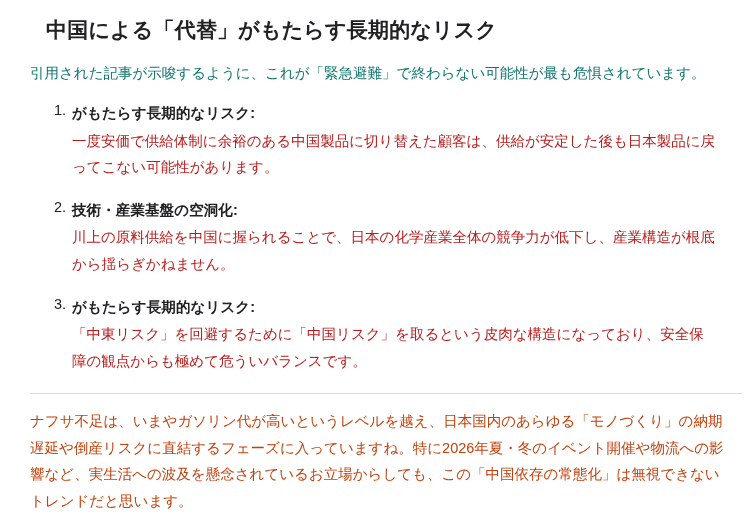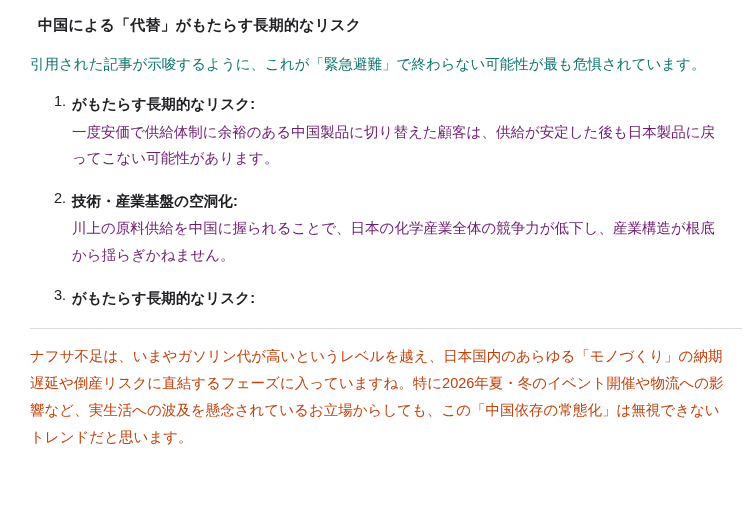--- a/index.html
+++ b/index.html
@@ -15,25 +15,25 @@
     overflow: hidden;
   }
   .page {
     box-sizing: border-box;
     width: 750px;
     height: 526px;
     padding: 14px 22px 0 30px;
     position: relative;
   }
   .heading {
-    font-size: 15px;
+    font-size: 21px;
     font-weight: bold;
     color: #202124;
     line-height: 1.5;
-    margin: 0 0 14px 8px;
+    margin: 0 0 14px 16px;
     letter-spacing: 0.2px;
   }
   .intro {
     font-size: 14.5px;
     line-height: 1.85;
     color: #0f766e;
     margin: 0 0 16px 0;
     max-width: 700px;
   }
   ol.risk-list {
@@ -62,21 +62,21 @@
     font-weight: bold;
     color: #202124;
     line-height: 1.6;
     display: block;
     margin-bottom: 2px;
     letter-spacing: 0.1px;
   }
   .item-body {
     font-size: 14.5px;
     line-height: 1.85;
-    color: #701a75;
+    color: #b91c1c;
     display: block;
     max-width: 645px;
   }
   .divider {
     border: 0;
     border-top: 1px solid #dadce0;
     margin: 4px 0 14px 0;
     width: 712px;
   }
   .closing {
@@ -100,20 +100,21 @@
     <li>
       <span class="item-title">がもたらす長期的なリスク:</span>
       <span class="item-body">一度安価で供給体制に余裕のある中国製品に切り替えた顧客は、供給が安定した後も日本製品に戻ってこない可能性があります。</span>
     </li>
     <li>
       <span class="item-title">技術・産業基盤の空洞化:</span>
       <span class="item-body">川上の原料供給を中国に握られることで、日本の化学産業全体の競争力が低下し、産業構造が根底から揺らぎかねません。</span>
     </li>
     <li>
       <span class="item-title">がもたらす長期的なリスク:</span>
+      <span class="item-body">「中東リスク」を回避するために「中国リスク」を取るという皮肉な構造になっており、安全保障の観点からも極めて危ういバランスです。</span>
     </li>
   </ol>
 
   <hr class="divider">
 
   <p class="closing">ナフサ不足は、いまやガソリン代が高いというレベルを越え、日本国内のあらゆる「モノづくり」の納期遅延や倒産リスクに直結するフェーズに入っていますね。特に2026年夏・冬のイベント開催や物流への影響など、実生活への波及を懸念されているお立場からしても、この「中国依存の常態化」は無視できないトレンドだと思います。</p>
 
 </div>
 
 </body></html>

